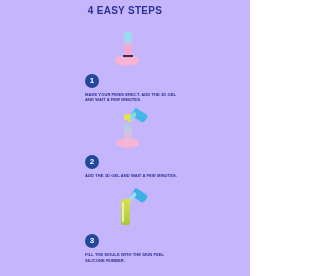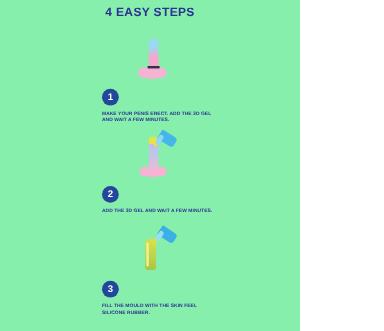--- a/index.html
+++ b/index.html
@@ -11,21 +11,21 @@
     width: 250px;
     height: 276px;
     overflow: hidden;
     font-family: "Liberation Sans", sans-serif;
     position: relative;
   }
   #page {
     position: relative;
     width: 250px;
     height: 276px;
-    background: #86efac;
+    background: #c4b5fd;
   }
 
   
   .title {
     position: absolute;
     top: 5px;
     left: 0;
     width: 250px;
     text-align: center;
     font-size: 10px;

